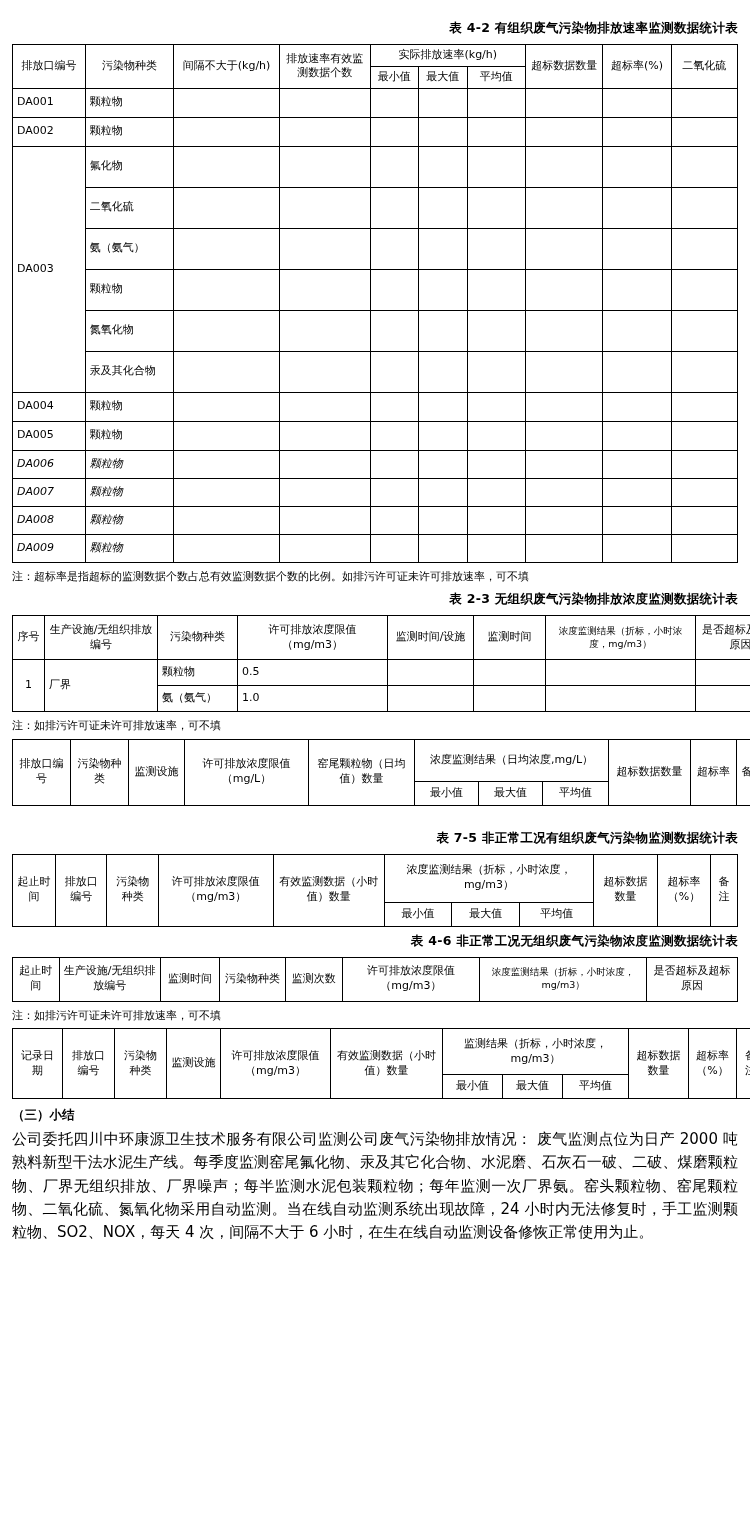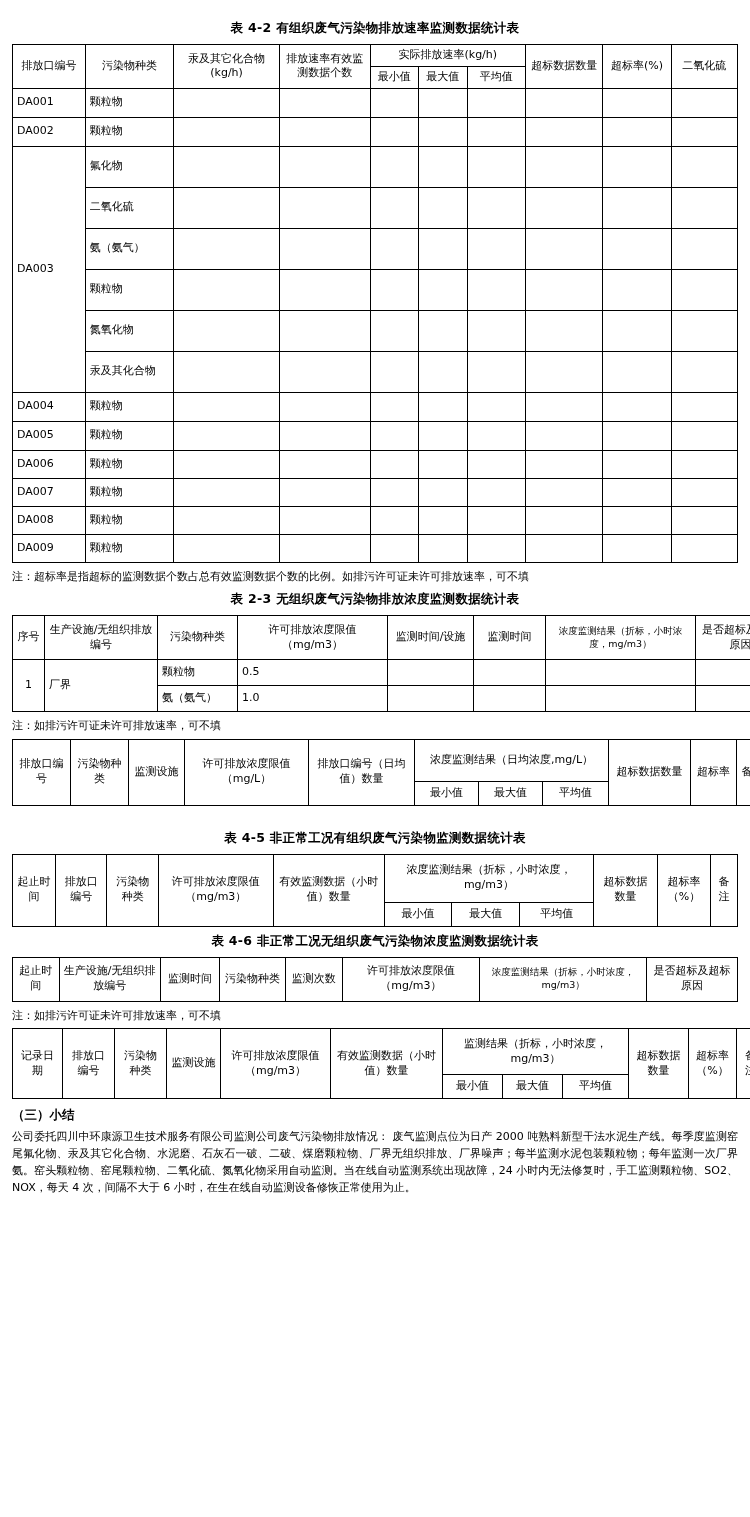--- a/index.html
+++ b/index.html
@@ -12,21 +12,21 @@
     font-family: "DejaVu Sans", "Liberation Sans", sans-serif;
     color: #000;
     font-size: 11px;
   }
   .page {
     width: 750px;
     box-sizing: border-box;
     padding: 14px 12px 10px 12px;
   }
   .tbl-title {
-    text-align: center;
+    text-align: right;
     font-size: 12.5px;
     font-weight: bold;
     margin: 6px 0 7px 0;
     letter-spacing: 0.3px;
   }
   table {
     border-collapse: collapse;
     width: 100%;
     table-layout: fixed;
   }
@@ -47,27 +47,27 @@
     margin: 6px 0 4px 0;
     line-height: 1.5;
   }
   .section-head {
     font-size: 12.5px;
     font-weight: bold;
     margin: 8px 0 4px 0;
   }
   .gap-lg { height: 18px; }
   .para {
-    font-size: 11px;
+    font-size: 15px;
     line-height: 1.55;
     text-align: justify;
     margin-top: 4px;
   }
   .h-tall { height: 29px; }
-  .h-med { height: 28px; }
+  .h-med { height: 28px; font-style: italic; }
 </style>
 </head>
 <body>
 
 <div class="page">
 
   <div class="tbl-title">表 4-2  有组织废气污染物排放速率监测数据统计表</div>
   <table>
     <colgroup>
       <col style="width:66px">
@@ -78,21 +78,21 @@
         <col style="width:44px">
         <col style="width:53px">
       <col style="width:70px">
         <col style="width:62px">
         <col style="width:60px">
     </colgroup>
     <tbody>
       <tr>
         <td class="c" rowspan="2">排放口编号</td>
         <td class="c" rowspan="2">污染物种类</td>
-        <td class="c" rowspan="2">汞及其它化合物(kg/h)</td>
+        <td class="c" rowspan="2">间隔不大于(kg/h)</td>
         <td class="c" rowspan="2">排放速率有效监测数据个数</td>
         <td class="c" colspan="3">实际排放速率(kg/h)</td>
         <td class="c" rowspan="2">超标数据数量</td>
         <td class="c" rowspan="2">超标率(%)</td>
         <td class="c" rowspan="2">二氧化硫</td>
       </tr>
       <tr>
         <td class="c">最小值</td>
         <td class="c">最大值</td>
         <td class="c">平均值</td>
@@ -325,37 +325,37 @@
       <col style="width:82px">
         <col style="width:46px">
         <col style="width:32px">
     </colgroup>
     <tbody>
       <tr style="height:42px">
         <td class="c" rowspan="2">排放口编号</td>
         <td class="c" rowspan="2">污染物种类</td>
         <td class="c" rowspan="2">监测设施</td>
         <td class="c" rowspan="2">许可排放浓度限值（mg/L）</td>
-        <td class="c" rowspan="2">排放口编号（日均值）数量</td>
+        <td class="c" rowspan="2">窑尾颗粒物（日均值）数量</td>
         <td class="c" colspan="3">浓度监测结果（日均浓度,mg/L）</td>
         <td class="c" rowspan="2">超标数据数量</td>
         <td class="c" rowspan="2">超标率</td>
         <td class="c" rowspan="2">备注</td>
       </tr>
       <tr style="height:24px">
         <td class="c">最小值</td>
         <td class="c">最大值</td>
         <td class="c">平均值</td>
       </tr>
     </tbody>
   </table>
 
   <div class="gap-lg"></div>
 
-  <div class="tbl-title">表 4-5  非正常工况有组织废气污染物监测数据统计表</div>
+  <div class="tbl-title">表 7-5  非正常工况有组织废气污染物监测数据统计表</div>
   <table>
     <colgroup>
       <col style="width:42px">
         <col style="width:50px">
         <col style="width:50px">
         <col style="width:112px">
       <col style="width:108px">
       <col style="width:66px">
         <col style="width:66px">
         <col style="width:72px">

